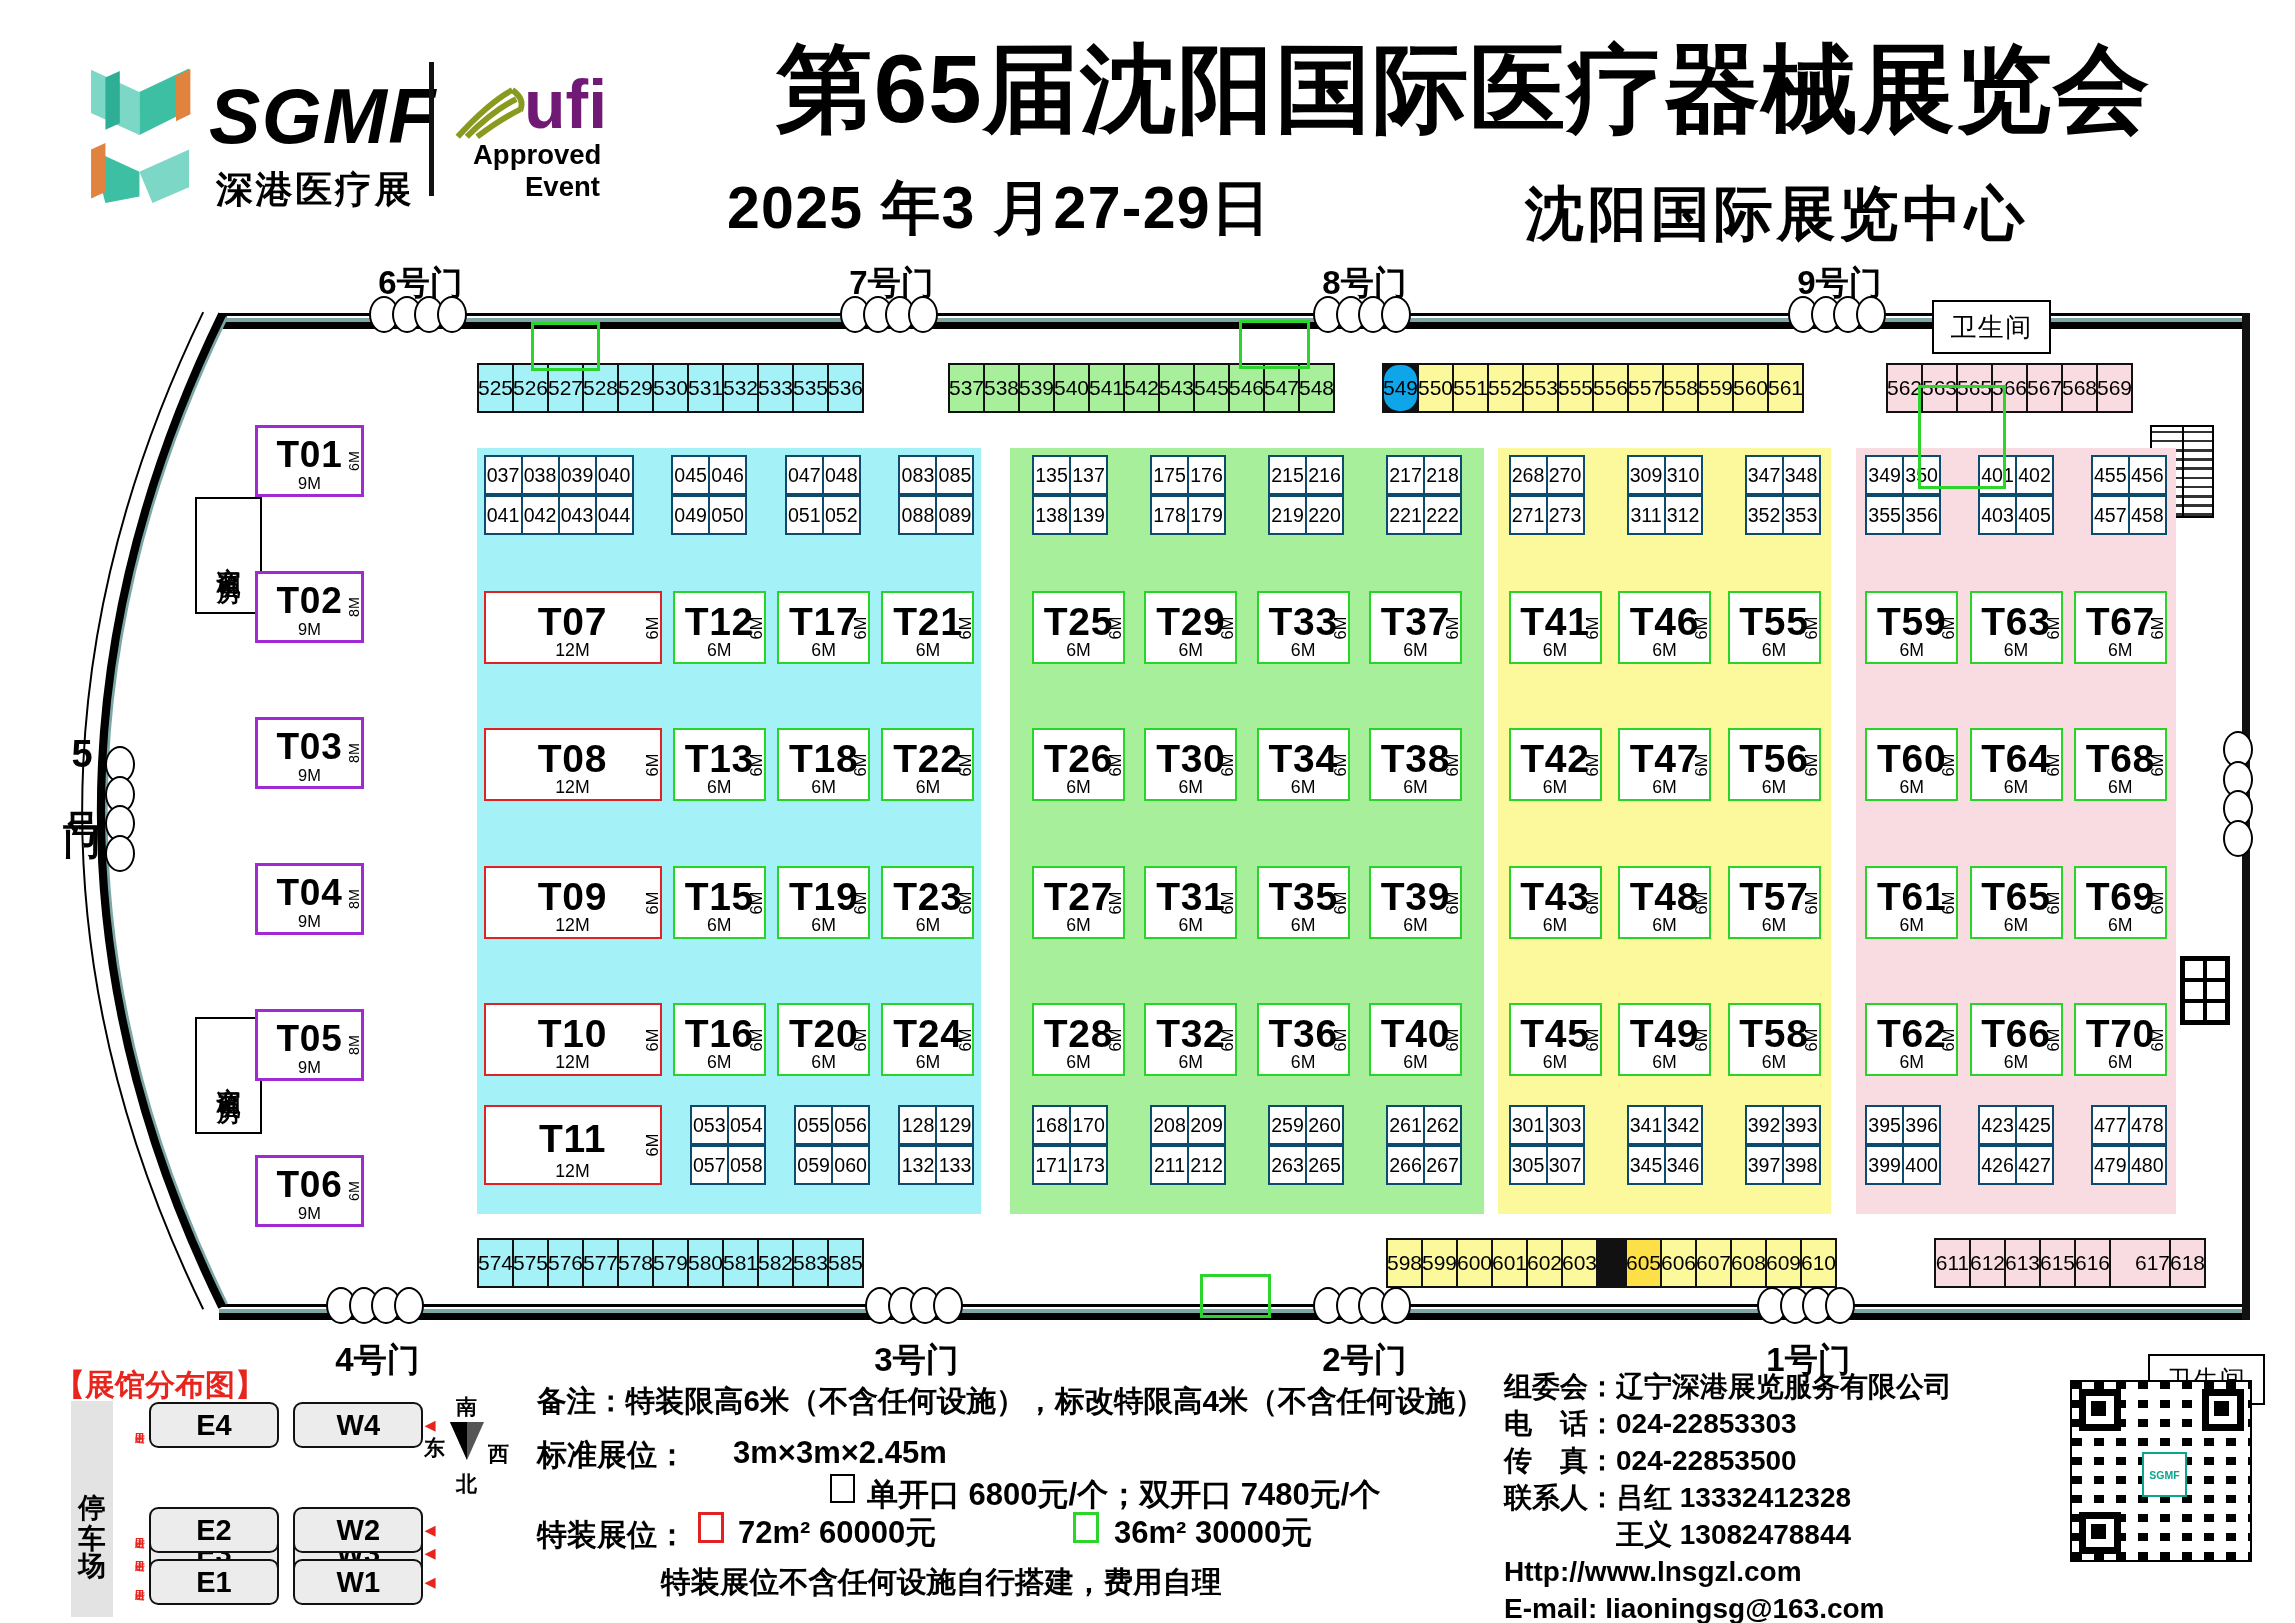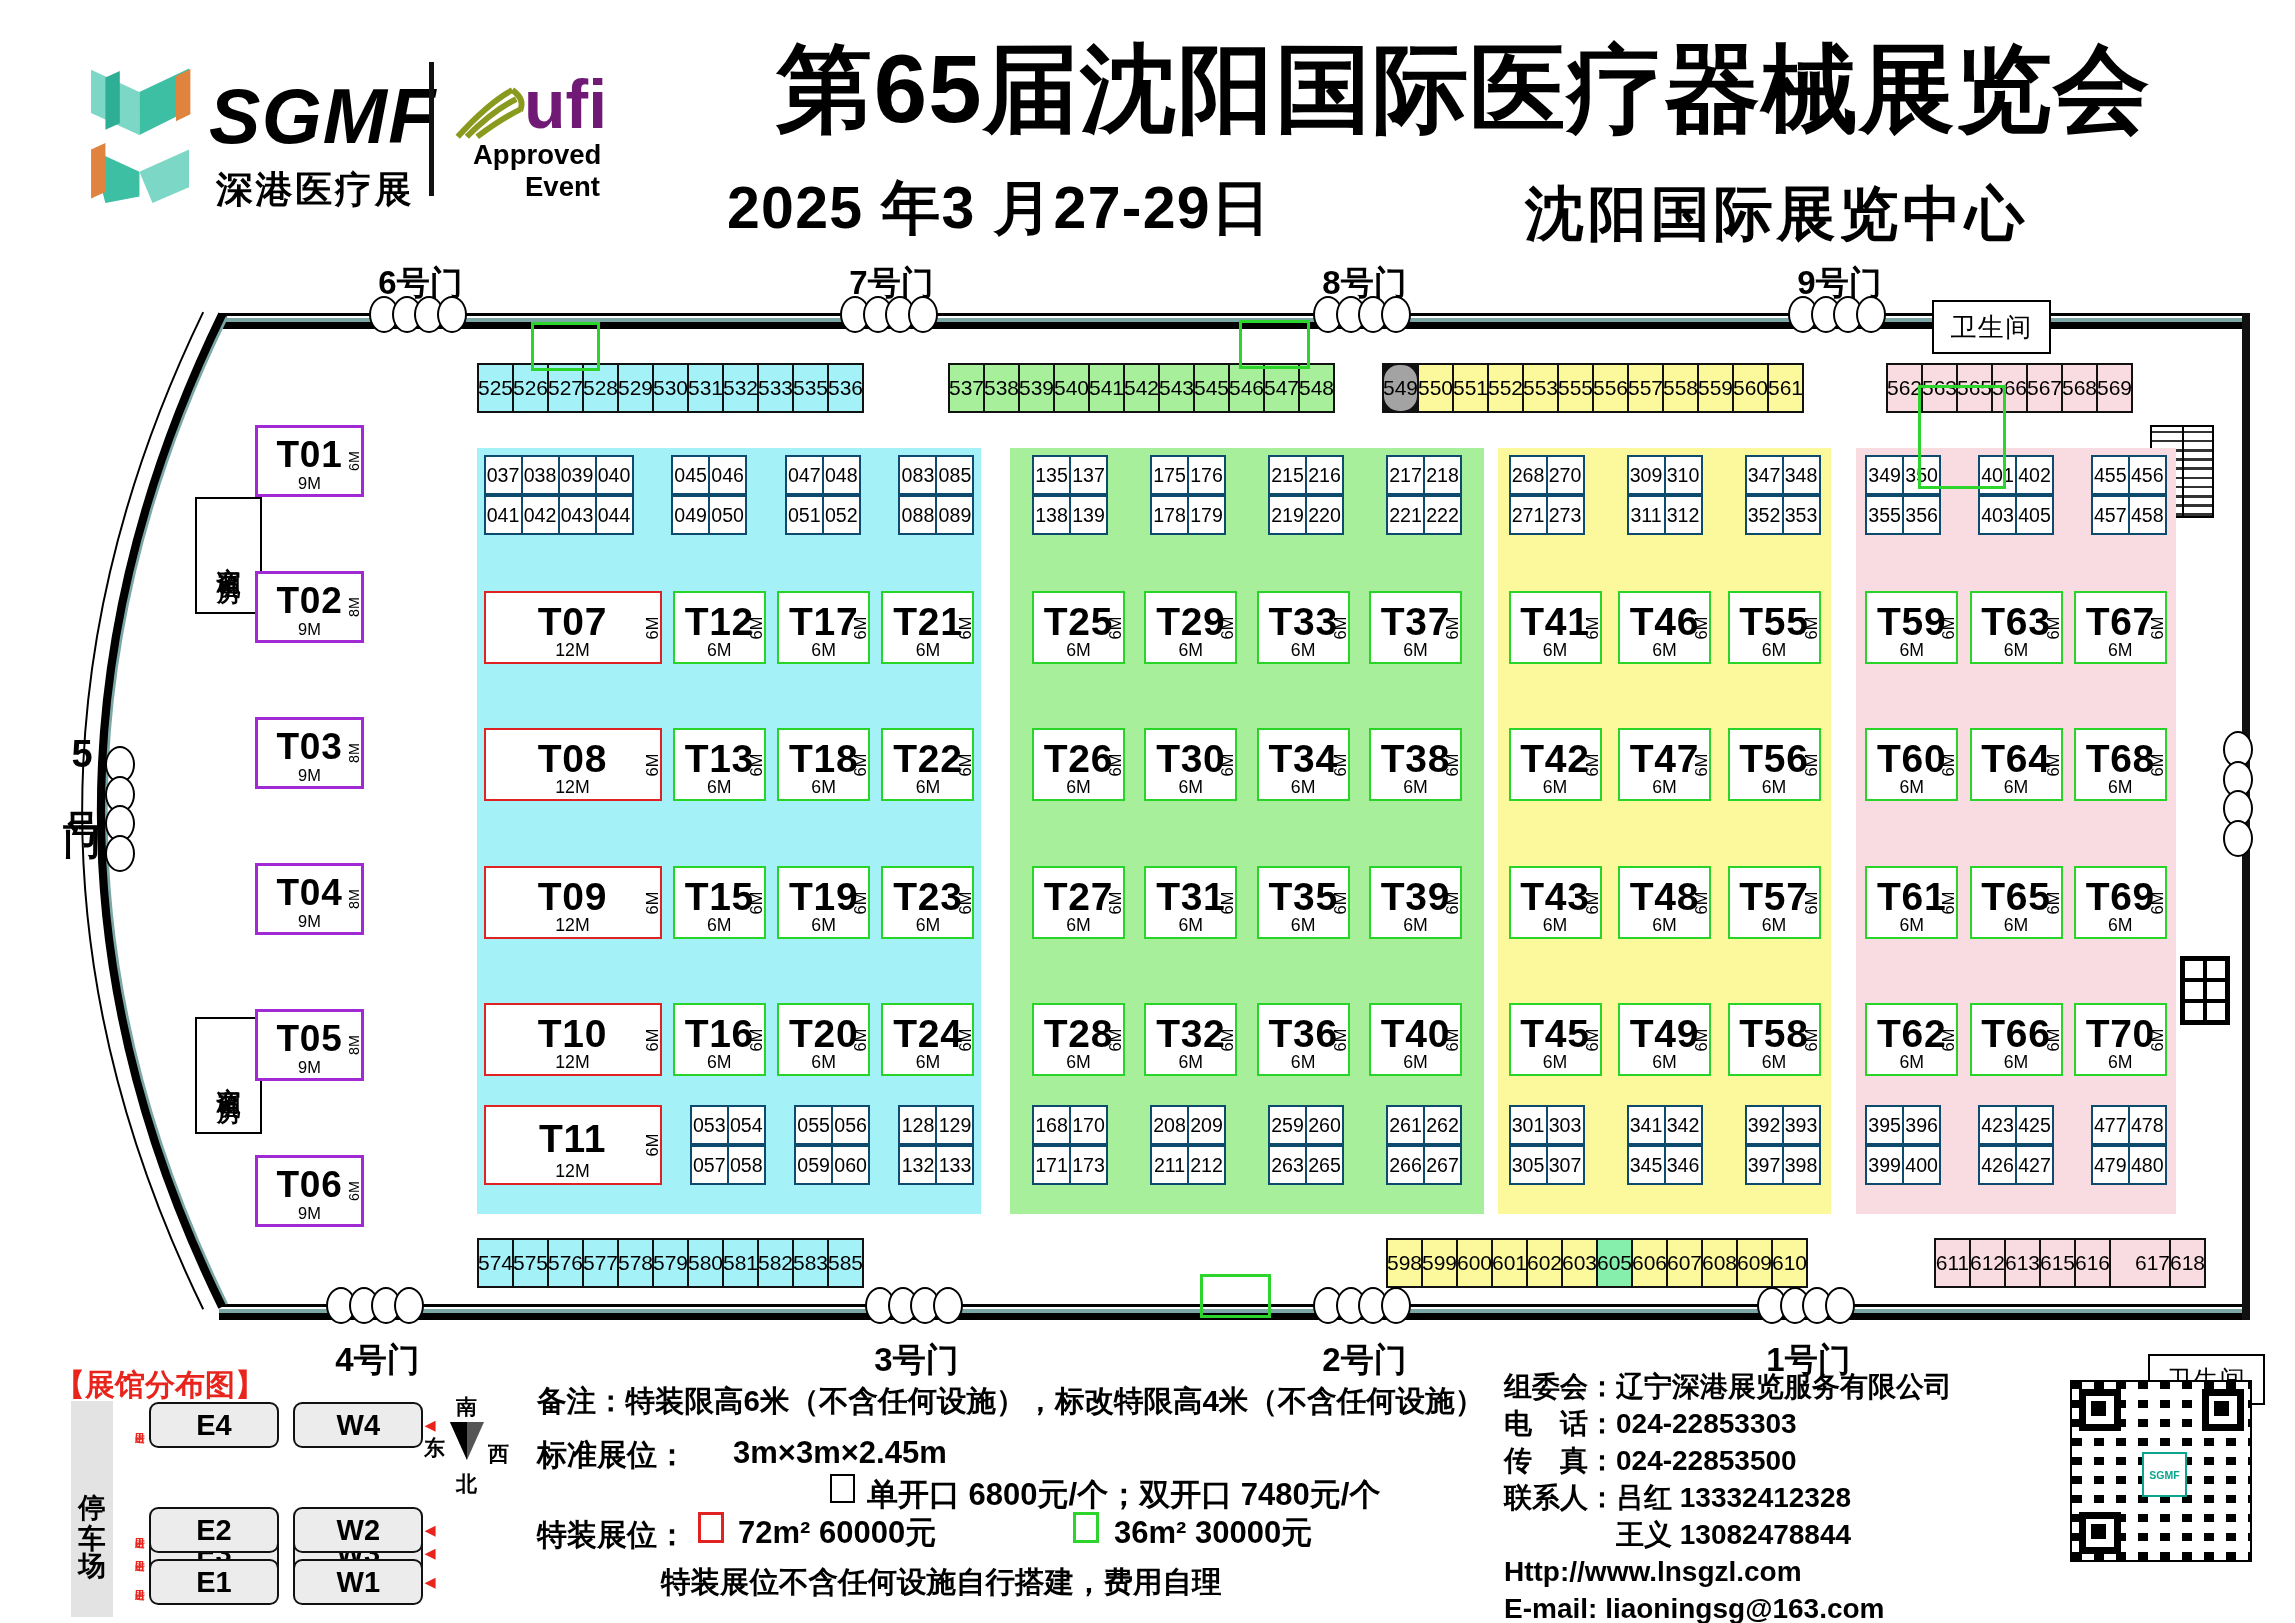--- a/index.html
+++ b/index.html
@@ -876,41 +876,41 @@
       <div class="scell" style="background: rgb(168, 239, 156);">540</div>
       <div class="scell" style="background: rgb(168, 239, 156);">541</div>
       <div class="scell" style="background: rgb(168, 239, 156);">542</div>
       <div class="scell" style="background: rgb(168, 239, 156);">543</div>
       <div class="scell" style="background: rgb(168, 239, 156);">545</div>
       <div class="scell" style="background: rgb(168, 239, 156);">546</div>
       <div class="scell" style="background: rgb(168, 239, 156);">547</div>
       <div class="scell" style="background: rgb(168, 239, 156);">548</div>
     </div>
     <div class="strip" style="left: 1382px; top: 363px;">
-      <div class="scell" style="background: #a3a3a3; border-radius: 15px;">549</div>
+      <div class="scell" style="background: #0ea5e9; border-radius: 15px;">549</div>
       <div class="scell" style="background: rgb(251, 249, 156);">550</div>
       <div class="scell" style="background: rgb(251, 249, 156);">551</div>
       <div class="scell" style="background: rgb(251, 249, 156);">552</div>
       <div class="scell" style="background: rgb(251, 249, 156);">553</div>
       <div class="scell" style="background: rgb(251, 249, 156);">555</div>
       <div class="scell" style="background: rgb(251, 249, 156);">556</div>
       <div class="scell" style="background: rgb(251, 249, 156);">557</div>
       <div class="scell" style="background: rgb(251, 249, 156);">558</div>
       <div class="scell" style="background: rgb(251, 249, 156);">559</div>
       <div class="scell" style="background: rgb(251, 249, 156);">560</div>
       <div class="scell" style="background: rgb(251, 249, 156);">561</div>
     </div>
     <div class="strip" style="left: 1386px; top: 1238px;">
       <div class="scell" style="background: rgb(251, 249, 156);">598</div>
       <div class="scell" style="background: rgb(251, 249, 156);">599</div>
       <div class="scell" style="background: rgb(251, 249, 156);">600</div>
       <div class="scell" style="background: rgb(251, 249, 156);">601</div>
       <div class="scell" style="background: rgb(251, 249, 156);">602</div>
       <div class="scell" style="background: rgb(251, 249, 156);">603</div>
-      <div class="scell" style="background: #86efac;">605</div>
+      <div class="scell" style="background: #fde047; margin-left: 29px;">605</div>
       <div class="scell" style="background: rgb(251, 249, 156);">606</div>
       <div class="scell" style="background: rgb(251, 249, 156);">607</div>
       <div class="scell" style="background: rgb(251, 249, 156);">608</div>
       <div class="scell" style="background: rgb(251, 249, 156);">609</div>
       <div class="scell" style="background: rgb(251, 249, 156);">610</div>
     </div>
     <div class="strip" style="left: 1886px; top: 363px;">
       <div class="scell" style="background: rgb(249, 220, 225);">562</div>
       <div class="scell" style="background: rgb(249, 220, 225);">563</div>
       <div class="scell" style="background: rgb(249, 220, 225);">565</div>

